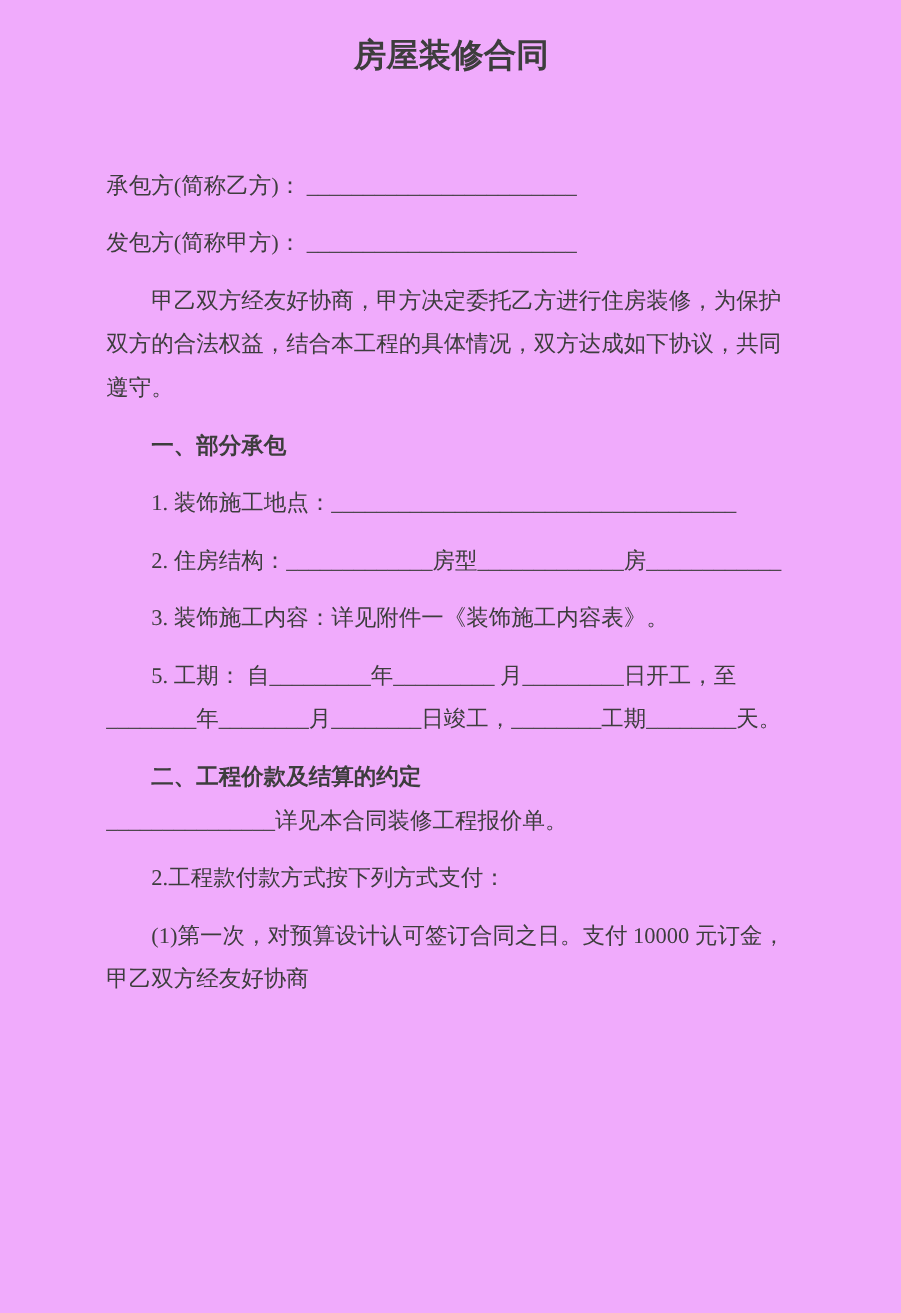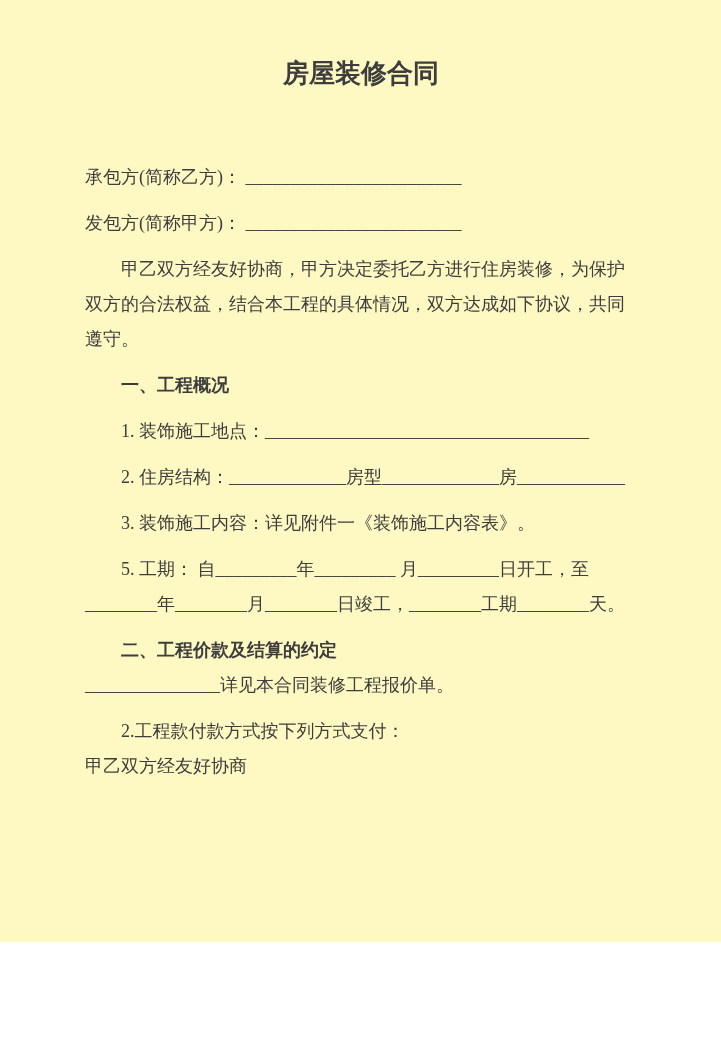--- a/index.html
+++ b/index.html
@@ -4,23 +4,23 @@
 <style>
   html, body {
     margin: 0;
     padding: 0;
     background: #ffffff;
   }
   .page {
     position: relative;
     box-sizing: border-box;
     width: 721px;
-    height: 942px;
-    background: #fef9c3;
-    padding: 53px 84px 0 85px;
+    height: 1050px;
+    background: #f0abfc;
+    padding: 24px 84px 0 85px;
     font-family: "Liberation Serif", "DejaVu Serif", serif;
     color: #3d3d3d;
     overflow: hidden;
   }
   .title {
     font-size: 26px;
     font-weight: 700;
     line-height: 42px;
     text-align: center;
     margin: 0 0 65px 0;
@@ -40,24 +40,25 @@
 <body>
 
 <div class="page">
   <h1 class="title">房屋装修合同</h1>
   <div id="body-lines">
       <p class="line para">承包方(简称乙方)： ________________________</p>
       <p class="line para">发包方(简称甲方)： ________________________</p>
       <p class="line para indent">甲乙双方经友好协商，甲方决定委托乙方进行住房装修，为保护</p>
       <p class="line">双方的合法权益，结合本工程的具体情况，双方达成如下协议，共同</p>
       <p class="line">遵守。</p>
-      <p class="line para indent heading">一、工程概况</p>
+      <p class="line para indent heading">一、部分承包</p>
       <p class="line para indent">1. 装饰施工地点：____________________________________</p>
       <p class="line para indent">2. 住房结构：_____________房型_____________房____________</p>
       <p class="line para indent">3. 装饰施工内容：详见附件一《装饰施工内容表》。</p>
       <p class="line para indent">5. 工期： 自_________年_________ 月_________日开工，至</p>
       <p class="line">________年________月________日竣工，________工期________天。</p>
       <p class="line para indent heading">二、工程价款及结算的约定</p>
       <p class="line">_______________详见本合同装修工程报价单。</p>
       <p class="line para indent">2.工程款付款方式按下列方式支付：</p>
+      <p class="line para indent">(1)第一次，对预算设计认可签订合同之日。支付 10000 元订金，</p>
       <p class="line">甲乙双方经友好协商</p>
     </div>
 </div>
 
 </body></html>

